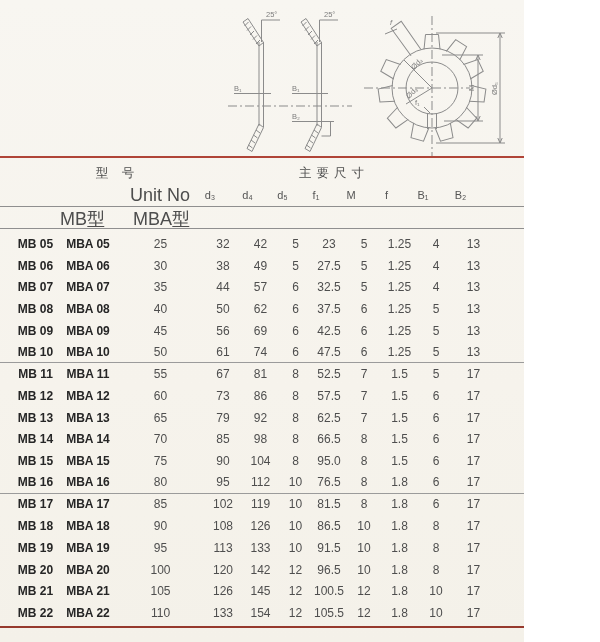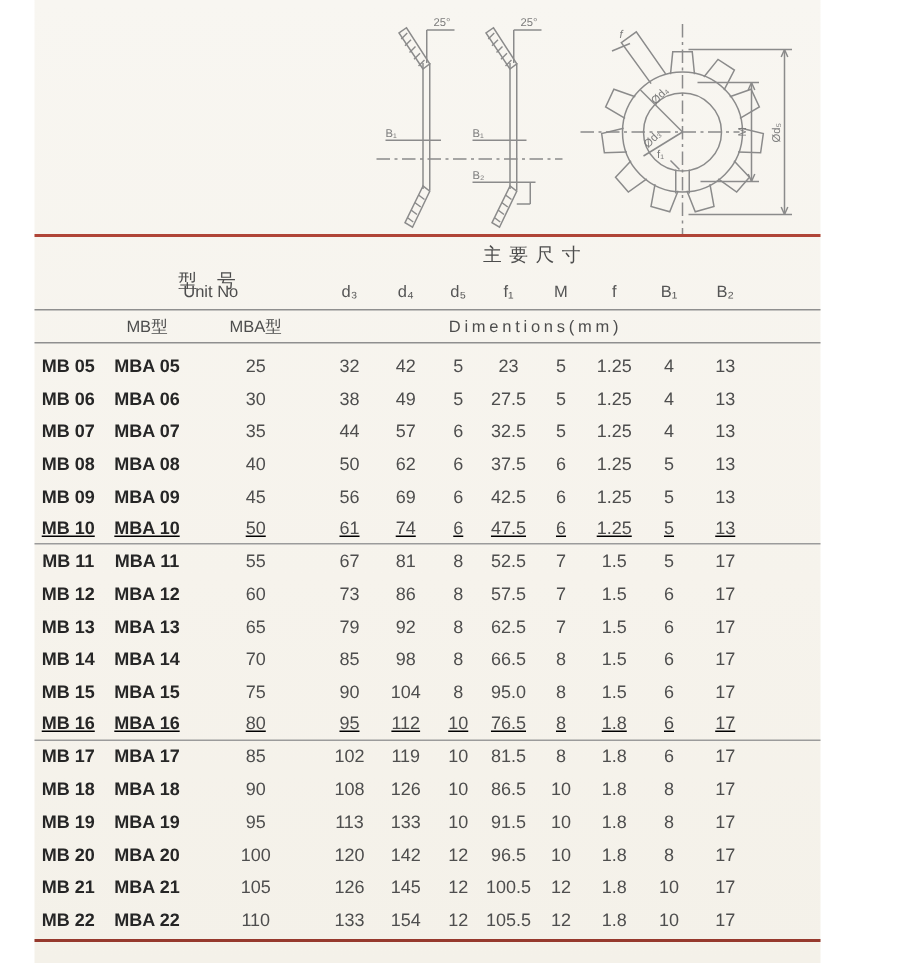--- a/index.html
+++ b/index.html
@@ -1,47 +1,47 @@
 <!DOCTYPE html>
 <html><head>
 <meta charset="utf-8">
 <style>
   * { margin:0; padding:0; box-sizing:border-box; }
   body { width:600px; height:642px; overflow:hidden; background:#fff;
          font-family:"Liberation Sans", sans-serif; }
   .sheet { position:relative; width:524px; height:642px;
-           background:linear-gradient(180deg,#f8f6f1 0%,#f6f3ec 60%,#f4f1e9 100%);margin-left:23px; }
+           background:linear-gradient(180deg,#f8f6f1 0%,#f6f3ec 60%,#f4f1e9 100%); }
 
   .rule { position:absolute; left:0; right:0; background:#b04437; }
   .rule.top { top:156px; height:2px; }
   .rule.bottom { top:626px; height:2px; background:#96392d; }
 
   svg.draw { position:absolute; top:0; left:0; }
   svg.draw text { font-family:"Liberation Sans", sans-serif; fill:#7c7c7c; font-size:7.5px; }
 
   .grid { display:grid;
           grid-template-columns:45px 60px 85px 40px 35px 35px 32px 38px 33px 40px 35px 1fr;
           align-items:center; position:absolute; left:0; right:0; }
   .hrow1 { top:162px; height:22px; }
   .hrow2 { top:184px; height:23px; border-bottom:1px solid #8f8f8f; }
   .hrow3 { top:207px; height:22px; border-bottom:1px solid #8f8f8f; }
 
   .hcn { color:#4d4d4d; font-size:12.5px; letter-spacing:5px; text-align:center; }
-  .hen { color:#4d4d4d; font-size:11px; text-align:center; }
+  .hen { color:#4d4d4d; font-size:18px; text-align:right; }
   .dimhead { color:#555; font-size:11px; text-align:center; }
   .span-model { grid-column:2/4; }
   .span-dims  { grid-column:4/12; }
   .col-n      { grid-column:12; }
   .dims-en { letter-spacing:2.5px; }
 
   .rows { position:absolute; top:233px; left:0; right:0; }
   .trow { display:grid;
           grid-template-columns:45px 60px 85px 40px 35px 35px 32px 38px 33px 40px 35px 1fr;
-          align-items:center; height:21.72px; }
-  .trow.group-end { border-bottom:1px solid #9b9b9b;text-decoration:underline; }
+          align-items:center; height:21.72px;padding-left:13px; }
+  .trow.group-end { border-bottom:1px solid #9b9b9b; }
   .tcell { text-align:center; font-size:12px; color:#4e4e4e; }
   .tcell.c0, .tcell.c1 { font-weight:bold; color:#262626; }
 </style>
 </head>
 <body>
 
 <div class="sheet">
 
   <svg class="draw" width="600" height="160" viewBox="0 0 600 160">
     <g stroke="#8b8b8b" stroke-width="1" fill="none">
@@ -140,41 +140,40 @@
     <text x="409" y="99" transform="rotate(-45 409 99)">Ød₃</text>
     <text x="415" y="105">f₁</text>
     <text x="474" y="91" transform="rotate(-90 474 91)">M</text>
     <text x="497" y="95" transform="rotate(-90 497 95)">Ød₅</text>
   </svg>
 
   <div class="rule top"></div>
   <div class="rule bottom"></div>
 
   <div class="grid hrow1">
+    <div class="hcn span-model">型 号</div>
     <div class="hcn span-dims">主要尺寸</div>
-    <div class="hcn span-model">型 号</div>
   </div>
 
   <div class="grid hrow2">
     <div class="hen span-model">Unit No</div>
 
   <div class="dimhead" style="grid-column: 4;">d₃</div>
       <div class="dimhead" style="grid-column: 5;">d₄</div>
       <div class="dimhead" style="grid-column: 6;">d₅</div>
       <div class="dimhead" style="grid-column: 7;">f₁</div>
       <div class="dimhead" style="grid-column: 8;">M</div>
       <div class="dimhead" style="grid-column: 9;">f</div>
       <div class="dimhead" style="grid-column: 10;">B₁</div>
       <div class="dimhead" style="grid-column: 11;">B₂</div>
     </div>
 
   <div class="grid hrow3">
     <div class="hen" style="grid-column:2">MB型</div>
     <div class="hen" style="grid-column:3">MBA型</div>
-    <div class="hen span-dims dims-en">Dimentions(mm)</div>
   </div>
 
   <div class="rows">
       <div class="trow">
         <div class="tcell c0">MB 05</div>
         <div class="tcell c1">MBA 05</div>
         <div class="tcell c2">25</div>
         <div class="tcell c3">32</div>
         <div class="tcell c4">42</div>
         <div class="tcell c5">5</div>

